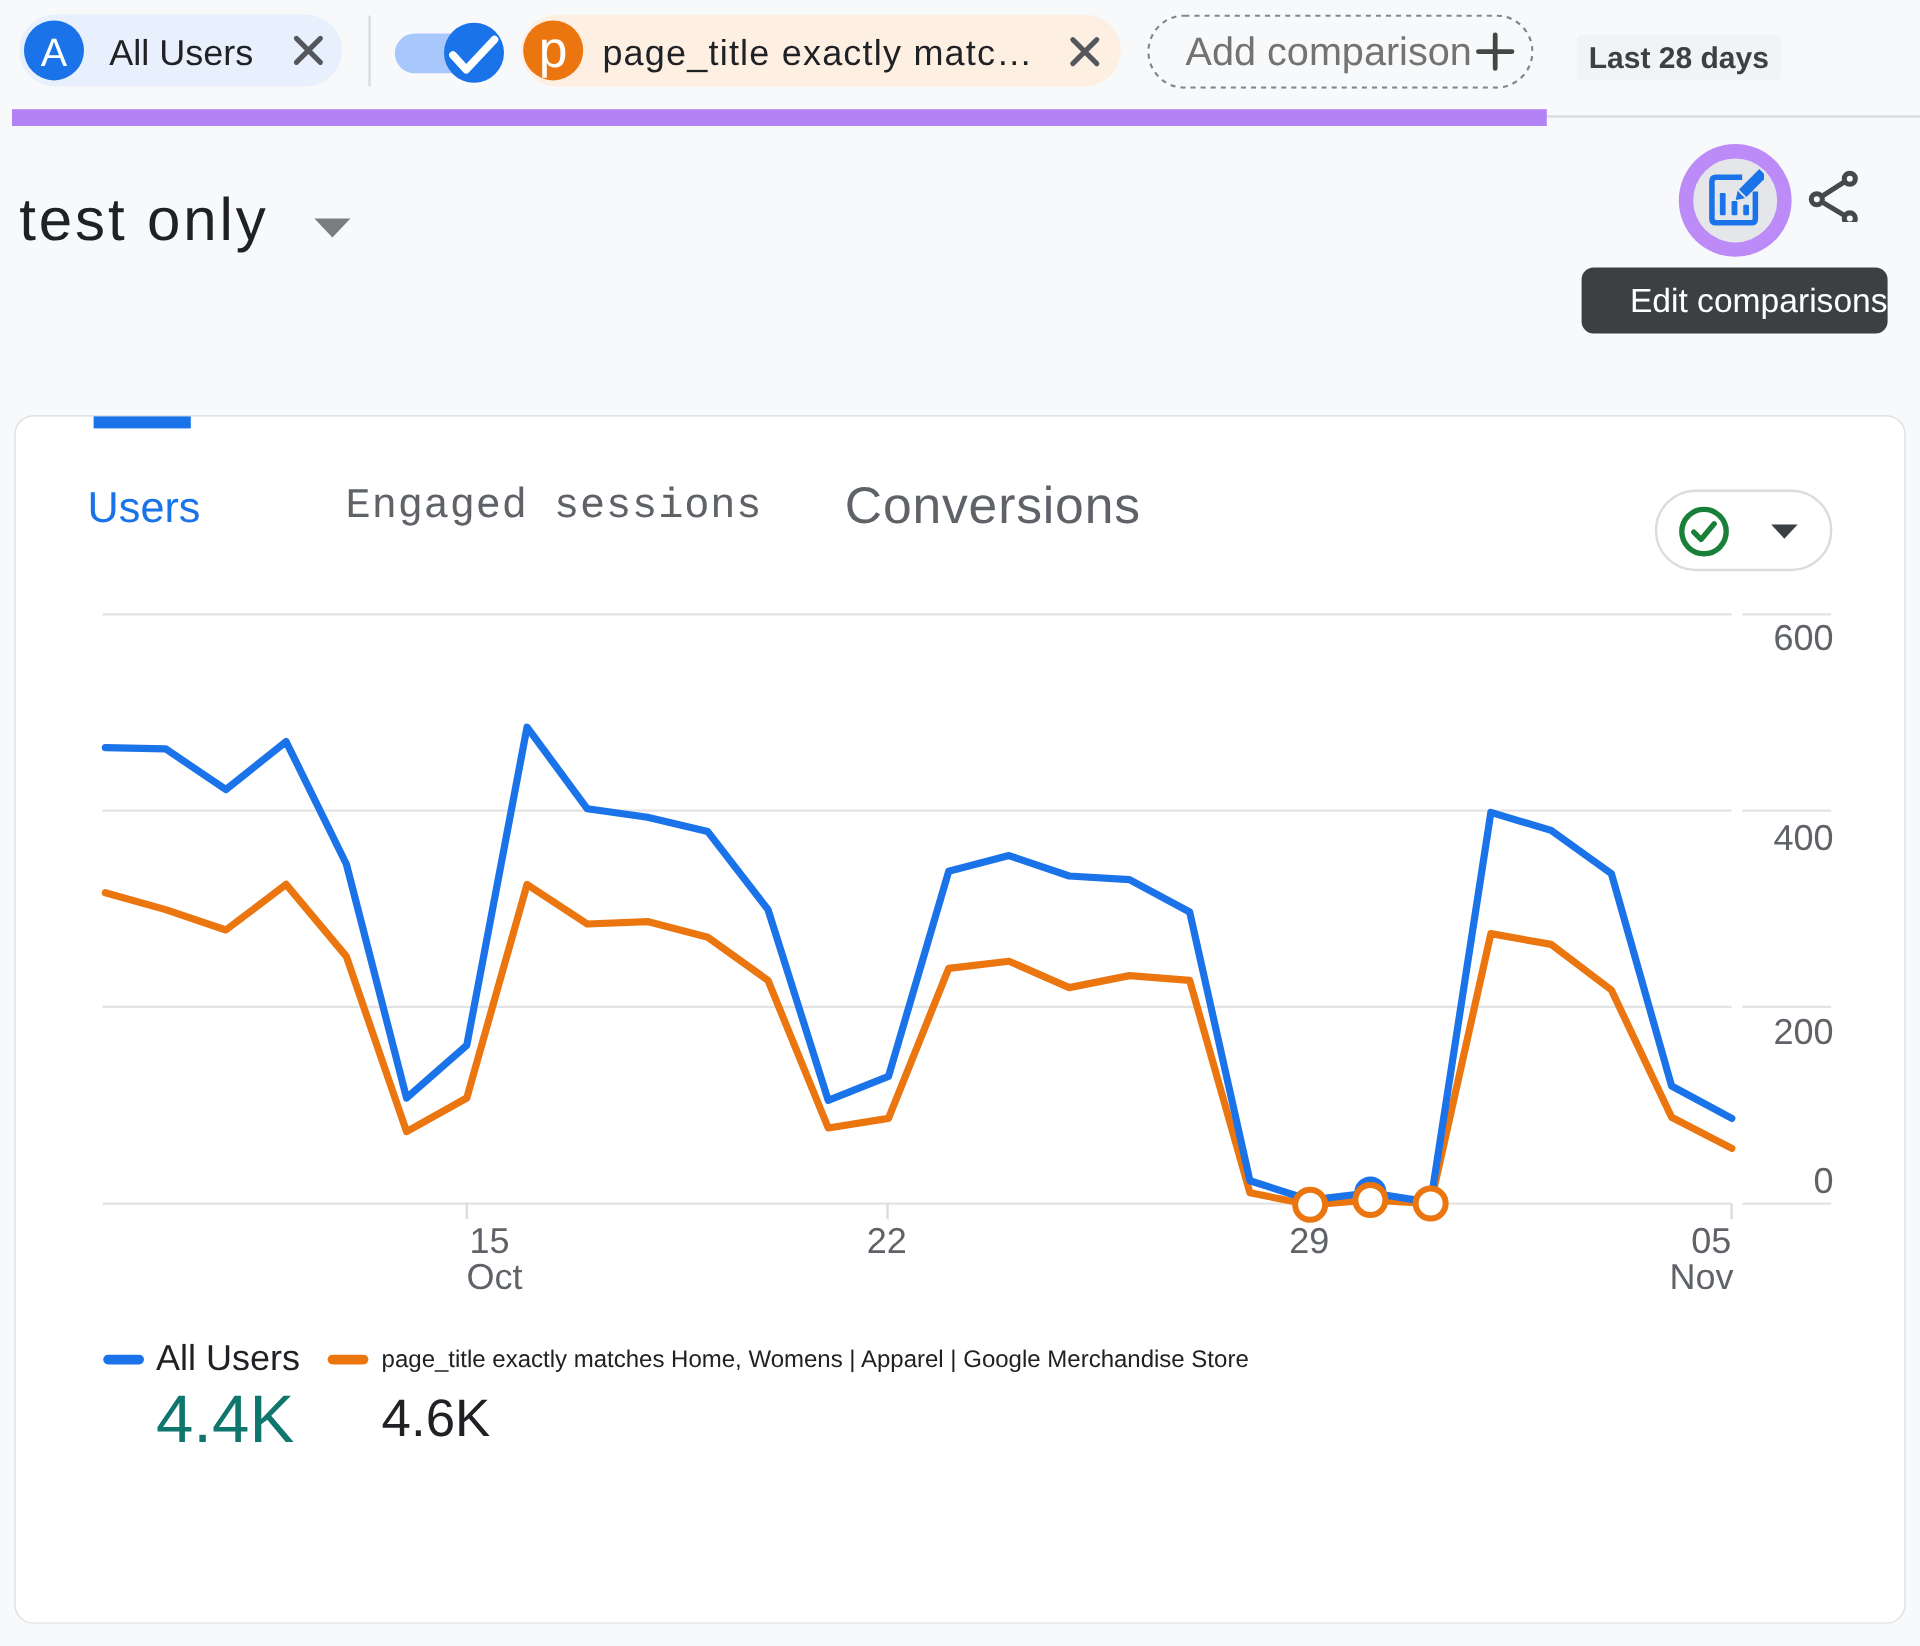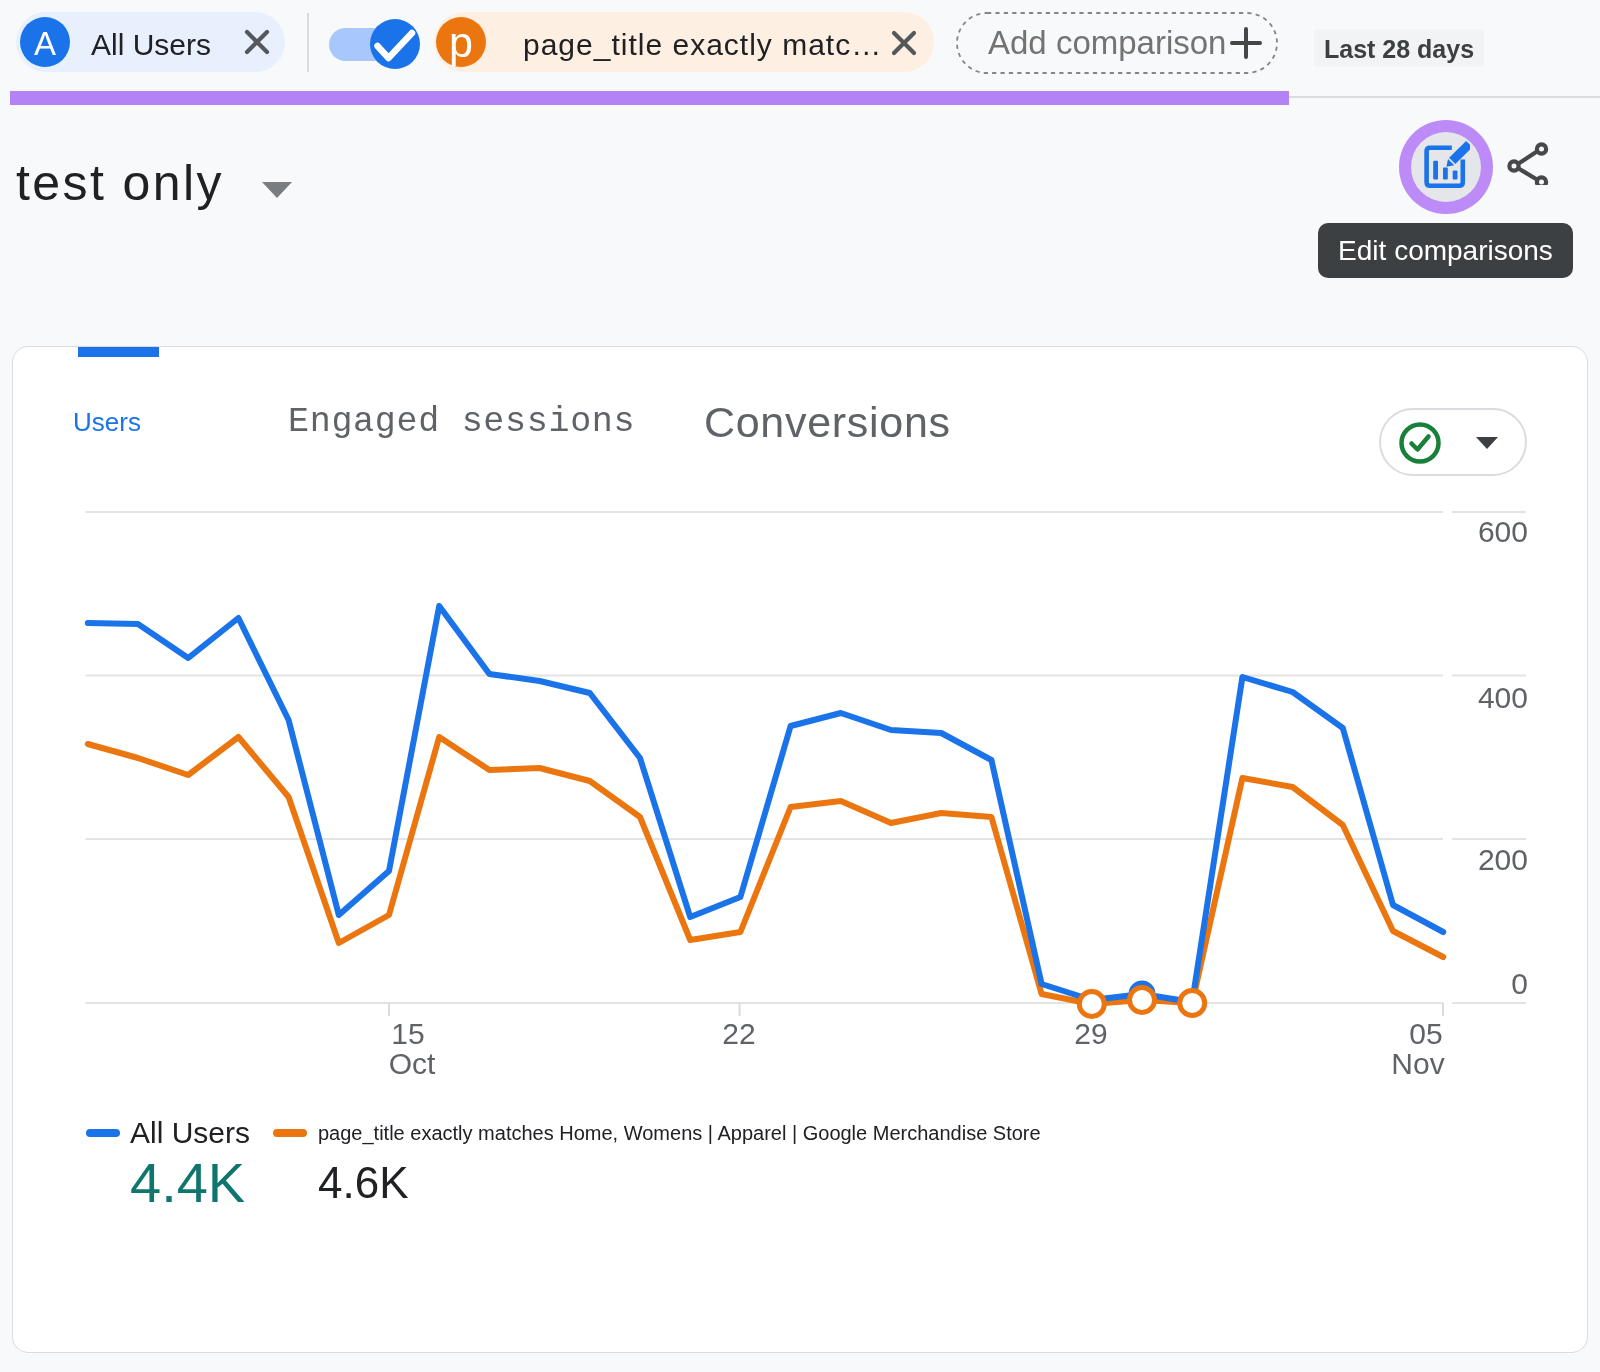--- a/index.html
+++ b/index.html
@@ -19,21 +19,21 @@
 <div class="abs" style="left:307px; top:13px; width:2px; height:59px; background:#dadce0;"></div>
 
 <div class="abs" style="left:329px; top:28px; width:85px; height:33px; border-radius:17px; background:#a8c7fa;"></div>
 <div class="abs" style="left:370px; top:19px; width:50px; height:50px; border-radius:50%; background:#1a73e8;"></div>
 <svg class="abs" style="left:370px; top:19px;" width="50" height="50" viewBox="0 0 50 50">
     <path d="M7.5 27 L18.5 39 L42 14" stroke="#fff" stroke-width="6.5" fill="none" stroke-linecap="round" stroke-linejoin="round"></path>
   </svg>
 
 <div class="abs" style="left:434px; top:12px; width:500px; height:60px; border-radius:30px; background:#feefe3;"></div>
 <div class="abs" style="left:436px; top:17px; width:50px; height:50px; border-radius:50%; background:#eb760f; color:#fff; font-size:43px; text-align:center; line-height:50px;">p</div>
-<div class="abs" style="left:502px; top:30px; font-size:30px; line-height:30px; letter-spacing:1px; color:#202124;margin-left:21px;">page_title exactly matc…</div>
+<div class="abs" style="left:502px; top:30px; font-size:30px; line-height:30px; letter-spacing:1px; color:#202124;">page_title exactly matc…</div>
 <svg class="abs" style="left:890px; top:29px;" width="28" height="28" viewBox="0 0 28 28">
     <path d="M4 4 L24 24 M24 4 L4 24" stroke="#54575b" stroke-width="4.2" stroke-linecap="round"></path>
   </svg>
 
 <svg class="abs" style="left:956px; top:12px;" width="322" height="62" viewBox="0 0 322 62">
     <rect x="1" y="1" width="320" height="60" rx="30" ry="30" fill="none" stroke="#80868b" stroke-width="1.8" stroke-dasharray="4.2 4.2"></rect>
   </svg>
 <div class="abs" style="left:988px; top:29px; font-size:33px; line-height:28px; color:#737373; font-weight:normal;">Add comparison</div>
 <svg class="abs" style="left:1229px; top:26px;" width="34" height="34" viewBox="0 0 34 34">
     <path d="M17 3 L17 31 M3 17 L31 17" stroke="#444746" stroke-width="4" stroke-linecap="round"></path>
@@ -64,26 +64,26 @@
 <svg class="abs" style="left:1506px; top:141px;" width="44" height="44" viewBox="0 0 44 44">
   <g stroke="#47484b" stroke-width="4.2" fill="none">
     <circle cx="8" cy="25" r="4.6"></circle>
     <circle cx="35.5" cy="8" r="4.6"></circle>
     <circle cx="35.5" cy="41" r="4.6"></circle>
     <path d="M12.2 22.7 L31.3 10.3 M12.2 27.3 L31.3 38.7"></path>
   </g>
 </svg>
 
 <div class="abs" style="left:1318px; top:223px; width:255px; height:55px; background:#3c4043; border-radius:10px;"></div>
-<div class="abs" style="left:1318px; top:237px; width:255px; text-align:center; font-size:28px; line-height:28px; color:#fff;">Edit comparisons</div>
+<div class="abs" style="left:1318px; top:237px; width:255px; text-align:right; font-size:28px; line-height:28px; color:#fff;">Edit comparisons</div>
 
 <div class="abs" style="left:12px; top:346px; width:1576px; height:1007px; background:#fff; border:1.5px solid #dadce0; border-radius:16px;"></div>
 <div class="abs" style="left:78px; top:347px; width:81px; height:10px; background:#1a73e8;"></div>
 
-<div class="abs" style="left:73px; top:405px; font-size:26px; line-height:35px; color:#1a73e8;text-align:right;">Users</div>
+<div class="abs" style="left:73px; top:405px; font-size:36px; line-height:35px; color:#1a73e8;text-align:right;">Users</div>
 <div class="abs" style="left:288px; top:405px; font-size:35px; line-height:35px; letter-spacing:0.7px; color:#5f6368;font-family:Liberation Mono, monospace;">Engaged sessions</div>
 <div class="abs" style="left:704px; top:405px; font-size:43px; line-height:35px; letter-spacing:0.7px; color:#5f6368;">Conversions</div>
 
 <div class="abs" style="left:1379px; top:408px; width:148px; height:68px; border:2px solid #dadce0; border-radius:34px; background:#fff;"></div>
 <svg class="abs" style="left:1398px; top:421px;" width="44" height="44" viewBox="0 0 44 44">
   <circle cx="22" cy="22" r="18.5" fill="none" stroke="#188038" stroke-width="4.5"></circle>
   <path d="M13.5 22.5 L19.5 28.5 L30.5 15.5" fill="none" stroke="#188038" stroke-width="4.5" stroke-linecap="round" stroke-linejoin="round"></path>
 </svg>
 <div class="abs" style="left:1476px; top:437px; width:0; height:0; border-left:11px solid transparent; border-right:11px solid transparent; border-top:12px solid #3c4043;"></div>
 

